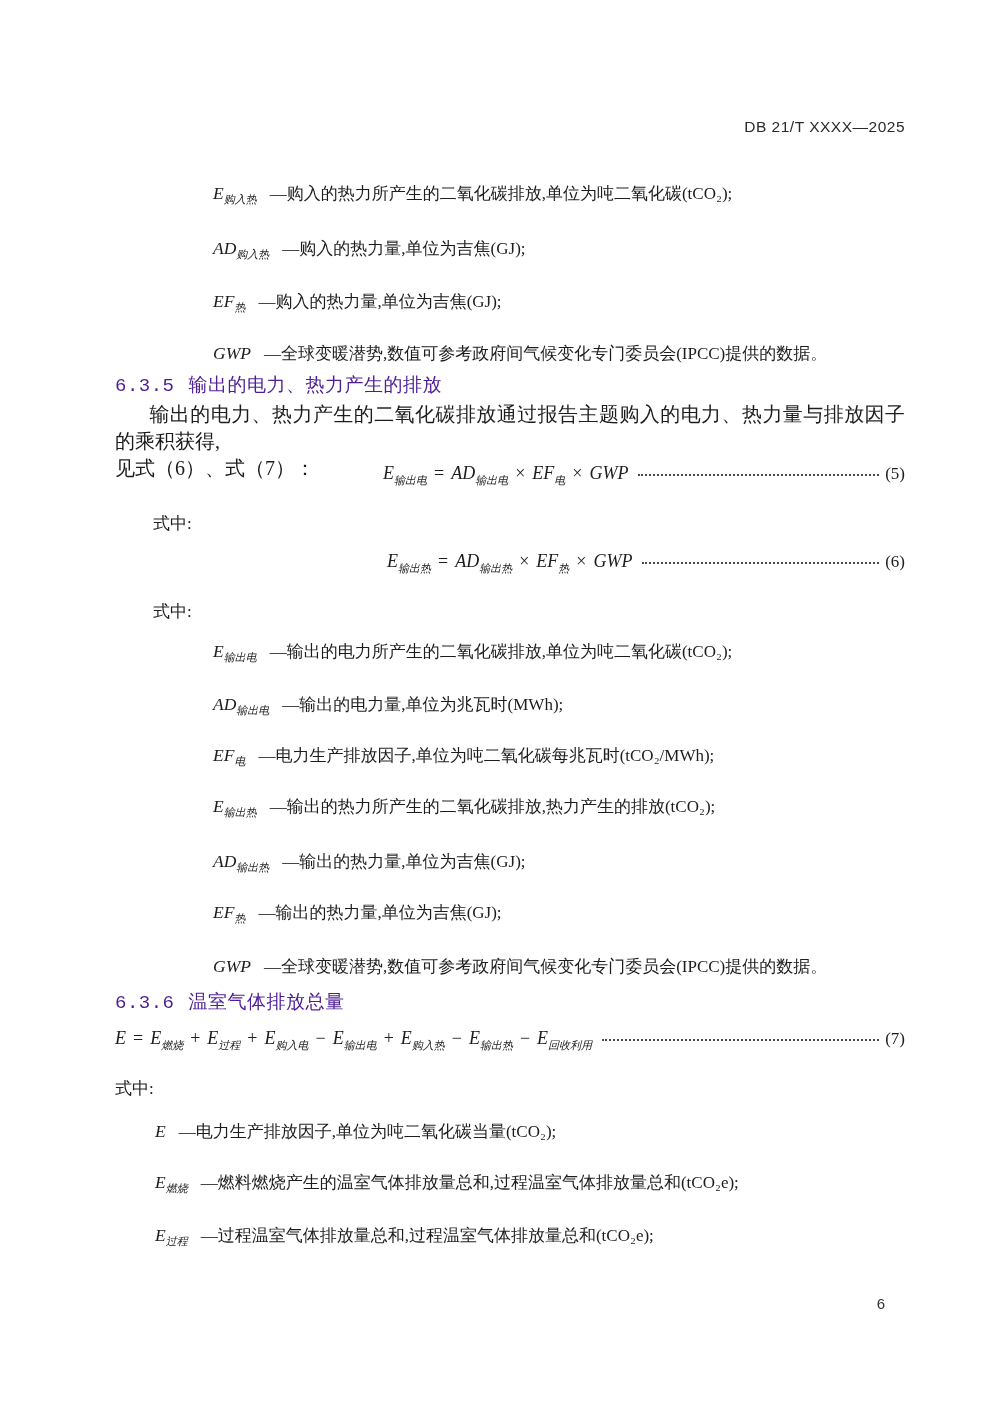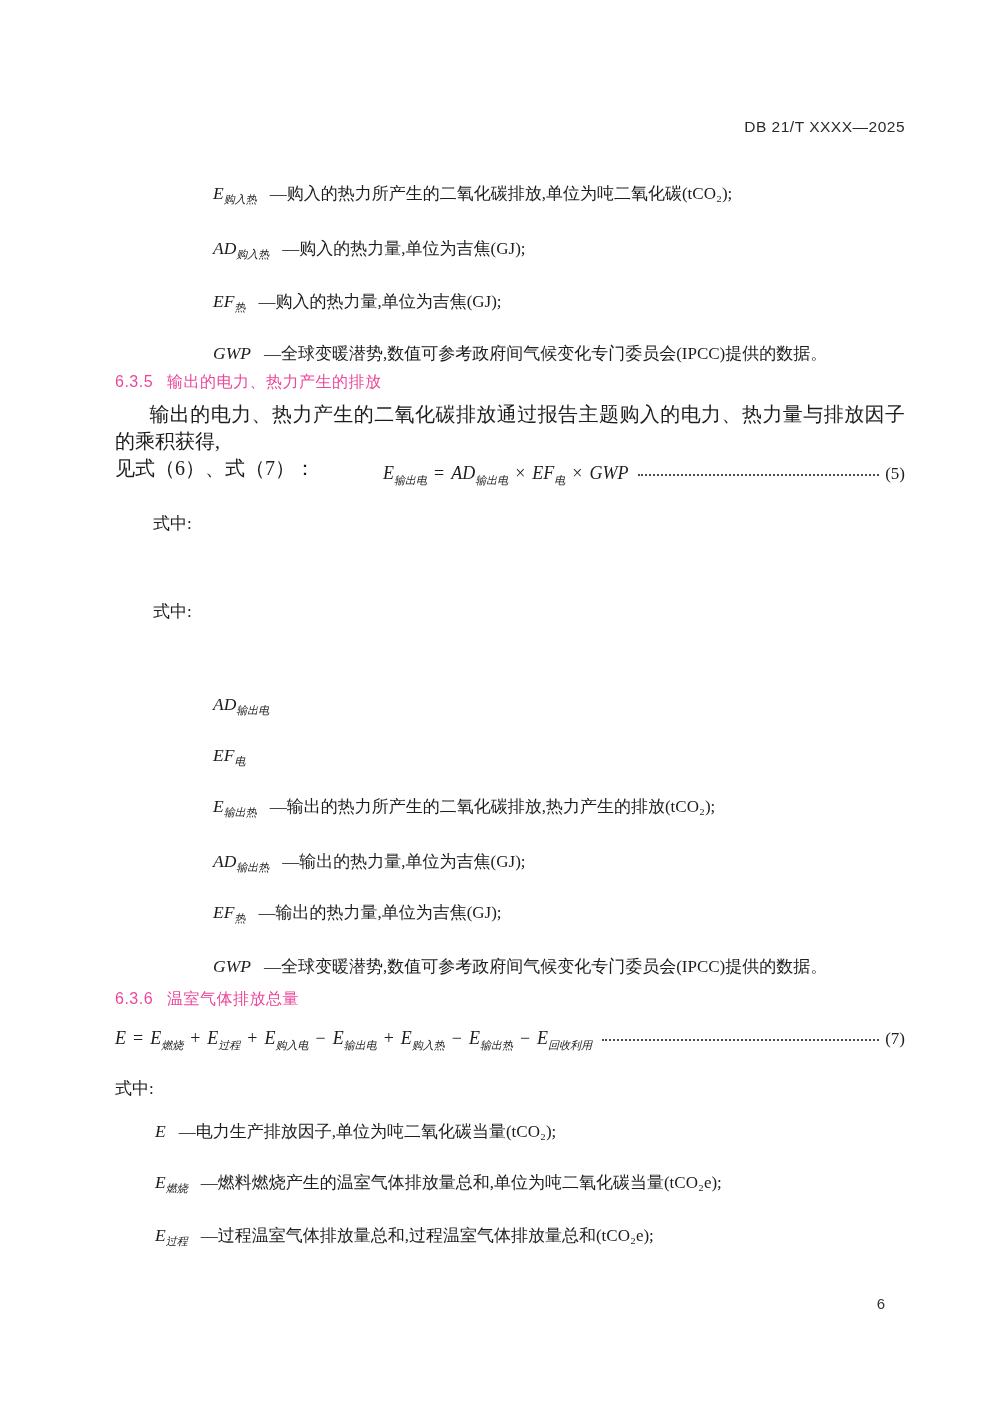--- a/index.html
+++ b/index.html
@@ -19,22 +19,22 @@
     font-size:15.5px;letter-spacing:0.5px;color:#2a2a2a;
   }
   .def{display:flex;align-items:baseline;font-size:17px;line-height:26px;}
   .def-indent2{padding-left:98px;}
   .def-indent1{padding-left:40px;}
   .sym{white-space:nowrap;}
   .sym i{font-family:"Liberation Serif",serif;font-style:italic;font-size:17.5px;}
   .sym sub{font-size:11px;font-style:italic;line-height:0;}
   .dtext{margin-left:13px;}
   .sec-heading{
-    font-family:Liberation Sans, sans-serif;
-    font-size:16px;color:#ec4899;letter-spacing:0.5px;
+    font-family:Liberation Mono, monospace;
+    font-size:19px;color:#4c1d95;letter-spacing:0.5px;
   }
   .sec-heading .sec-num{margin-right:14px;}
   .para{font-size:20px;line-height:27px;text-align:justify;}
   .para .indent{display:inline-block;width:34px;}
   .shizhong{font-size:17px;padding-left:38px;}
   .shizhong-left{font-size:17px;padding-left:0px;}
   .formula-row{display:flex;align-items:center;font-size:18px;}
   .fspacer{flex:0 0 auto;}
   .fmath{white-space:nowrap;}
   .fmath i{font-style:italic;font-family:"Liberation Serif",serif;}
@@ -85,28 +85,42 @@
     <span class="fspacer" style="width:268px"></span>
     <span class="fmath">
       <i>E</i><sub>输出电</sub><span class="fop">=</span><i>AD</i><sub>输出电</sub><span class="fop">×</span><i>EF</i><sub>电</sub><span class="fop">×</span><i>GWP</i>
     </span>
     <span class="leader"></span>
     <span class="fnum">(5)</span>
   </div>
 
   <div class="abs shizhong" style="top:512px">式中:</div>
 
+  <div class="abs formula-row" style="top:551px">
+    <span class="fspacer" style="width:272px"></span>
+    <span class="fmath">
+      <i>E</i><sub>输出热</sub><span class="fop">=</span><i>AD</i><sub>输出热</sub><span class="fop">×</span><i>EF</i><sub>热</sub><span class="fop">×</span><i>GWP</i>
+    </span>
+    <span class="leader"></span>
+    <span class="fnum">(6)</span>
+  </div>
 
   <div class="abs shizhong" style="top:600px">式中:</div>
 
+  <div class="abs def def-indent2" style="top:638px">
+    <span class="sym"><i>E</i><sub>输出电</sub></span>
+    <span class="dtext">—输出的电力所产生的二氧化碳排放,单位为吨二氧化碳(tCO₂);</span>
+  </div>
   <div class="abs def def-indent2" style="top:691px">
     <span class="sym"><i>AD</i><sub>输出电</sub></span>
+    <span class="dtext">—输出的电力量,单位为兆瓦时(MWh);</span>
   </div>
   <div class="abs def def-indent2" style="top:742px">
     <span class="sym"><i>EF</i><sub>电</sub></span>
+    <span class="dtext">—电力生产排放因子,单位为吨二氧化碳每兆瓦时(tCO₂/MWh);</span>
   </div>
   <div class="abs def def-indent2" style="top:793px">
     <span class="sym"><i>E</i><sub>输出热</sub></span>
     <span class="dtext">—输出的热力所产生的二氧化碳排放,热力产生的排放(tCO₂);</span>
   </div>
   <div class="abs def def-indent2" style="top:848px">
     <span class="sym"><i>AD</i><sub>输出热</sub></span>
     <span class="dtext">—输出的热力量,单位为吉焦(GJ);</span>
   </div>
   <div class="abs def def-indent2" style="top:899px">
@@ -131,21 +145,21 @@
   </div>
 
   <div class="abs shizhong-left" style="top:1077px">式中:</div>
 
   <div class="abs def def-indent1" style="top:1118px">
     <span class="sym"><i>E</i><sub></sub></span>
     <span class="dtext">—电力生产排放因子,单位为吨二氧化碳当量(tCO₂);</span>
   </div>
   <div class="abs def def-indent1" style="top:1169px">
     <span class="sym"><i>E</i><sub>燃烧</sub></span>
-    <span class="dtext">—燃料燃烧产生的温室气体排放量总和,单位为吨二氧化碳当量(tCO₂e);</span>
+    <span class="dtext">—燃料燃烧产生的温室气体排放量总和,过程温室气体排放量总和(tCO₂e);</span>
   </div>
   <div class="abs def def-indent1" style="top:1222px">
     <span class="sym"><i>E</i><sub>过程</sub></span>
     <span class="dtext">—过程温室气体排放量总和,过程温室气体排放量总和(tCO₂e);</span>
   </div>
 
   <div class="abs page-num">6</div>
 
 </div>
 

